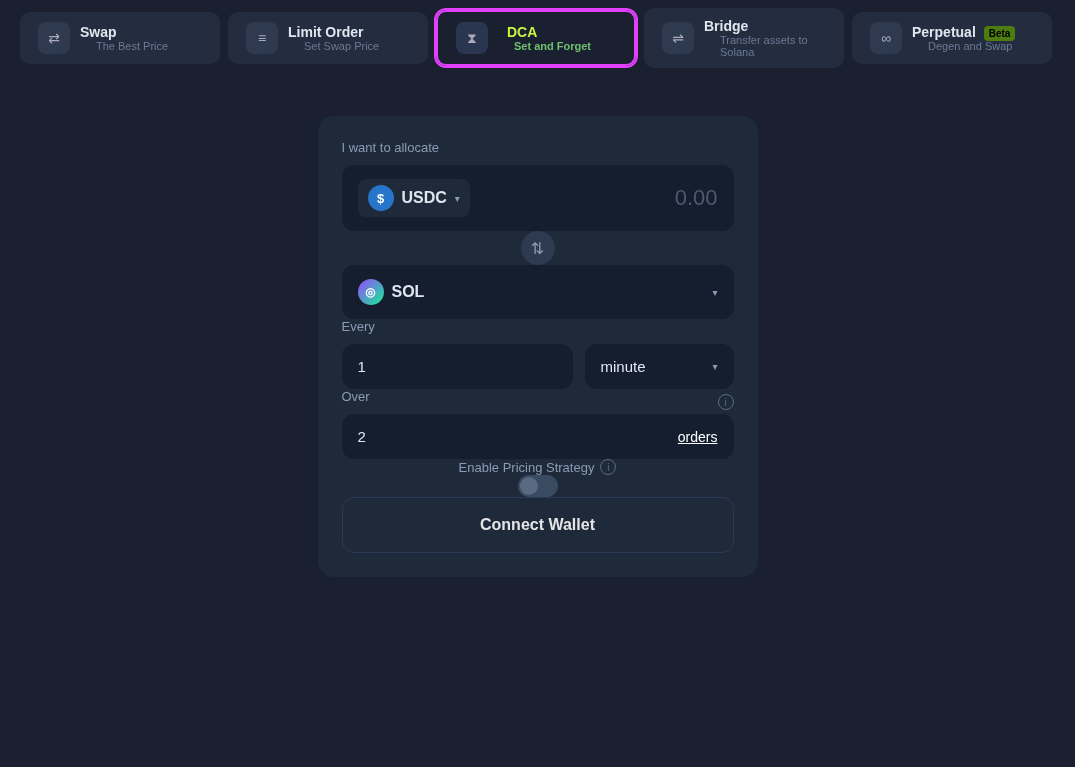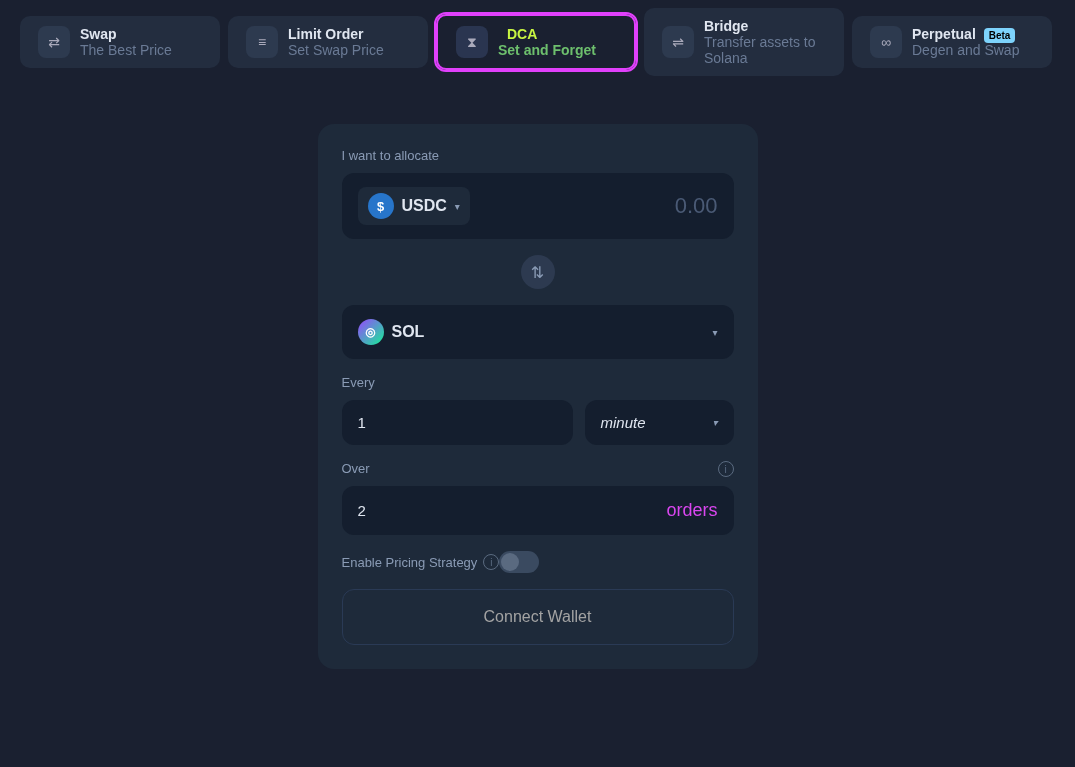--- a/index.html
+++ b/index.html
@@ -59,31 +59,32 @@
       font-size: 14px;
       font-weight: 600;
       color: #e0e6f0;
     }
 
     .nav-item.active .nav-text .nav-title {
       color: #c8f542;
     }
 
     .nav-text .nav-subtitle {
-      font-size: 14px;
+      font-size: 11px;
       color: #6a7a95;
+      margin-left: 16px;
     }
 
     .nav-item.active .nav-text .nav-subtitle {
       color: #6dbf6d;
       font-weight: bold;
     }
 
     .beta-badge {
-      background: #7dd3fc;
+      background: #4d7c0f;
       color: #000;
       font-size: 10px;
       font-weight: 700;
       padding: 2px 5px;
       border-radius: 4px;
       margin-left: 4px;
     }
 
     
     .main-content {
@@ -94,21 +95,20 @@
     }
 
     
     .dca-card {
       background: #1e2a3a;
       border-radius: 16px;
       padding: 24px;
       width: 440px;
       display: flex;
       flex-direction: column;
-      gap: 16px;
     }
 
     .section-label {
       font-size: 13px;
       color: #8a9bb5;
       margin-bottom: 6px;
     }
 
     
     .token-input-row {
@@ -226,32 +226,31 @@
 
     .every-interval-selector {
       background: #141e2e;
       border-radius: 12px;
       padding: 14px 16px;
       flex: 2;
       display: flex;
       align-items: center;
       justify-content: space-between;
       cursor: pointer;
-      font-style: italic;
     }
 
     .interval-text {
       color: #e0e6f0;
       font-size: 15px;
     }
 
     
     .over-header {
       display: flex;
-      align-items: flex-start;
+      align-items: flex-end;
       justify-content: space-between;
     }
 
     .info-icon {
       width: 16px;
       height: 16px;
       border-radius: 50%;
       border: 1px solid #5a6a80;
       display: flex;
       align-items: center;
@@ -269,28 +268,30 @@
       align-items: center;
       justify-content: space-between;
     }
 
     .orders-number {
       color: #e0e6f0;
       font-size: 15px;
     }
 
     .orders-label {
-      color: #d946ef;
-      font-size: 18px;
+      color: #ffffff;
+      font-size: 14px;
+      text-decoration: underline;
     }
 
     
     .pricing-strategy-row {
       display: flex;
       align-items: center;
+      flex-direction: column;
     }
 
     .pricing-label-wrap {
       display: flex;
       align-items: center;
       gap: 6px;
     }
 
     .pricing-label {
       font-size: 13px;
@@ -323,23 +324,23 @@
       background: #1e2a3a;
       border: 1px solid #2a3a55;
       border-radius: 12px;
       padding: 18px;
       text-align: center;
       cursor: pointer;
       width: 100%;
     }
 
     .connect-wallet-text {
-      color: #a3a3a3;
+      color: #e5e5e5;
       font-size: 16px;
-      font-weight: 400;
+      font-weight: 700;
     }
 
     
     .card-section {
       display: flex;
       flex-direction: column;
       gap: 4px;
     }
   </style>
 </head>

